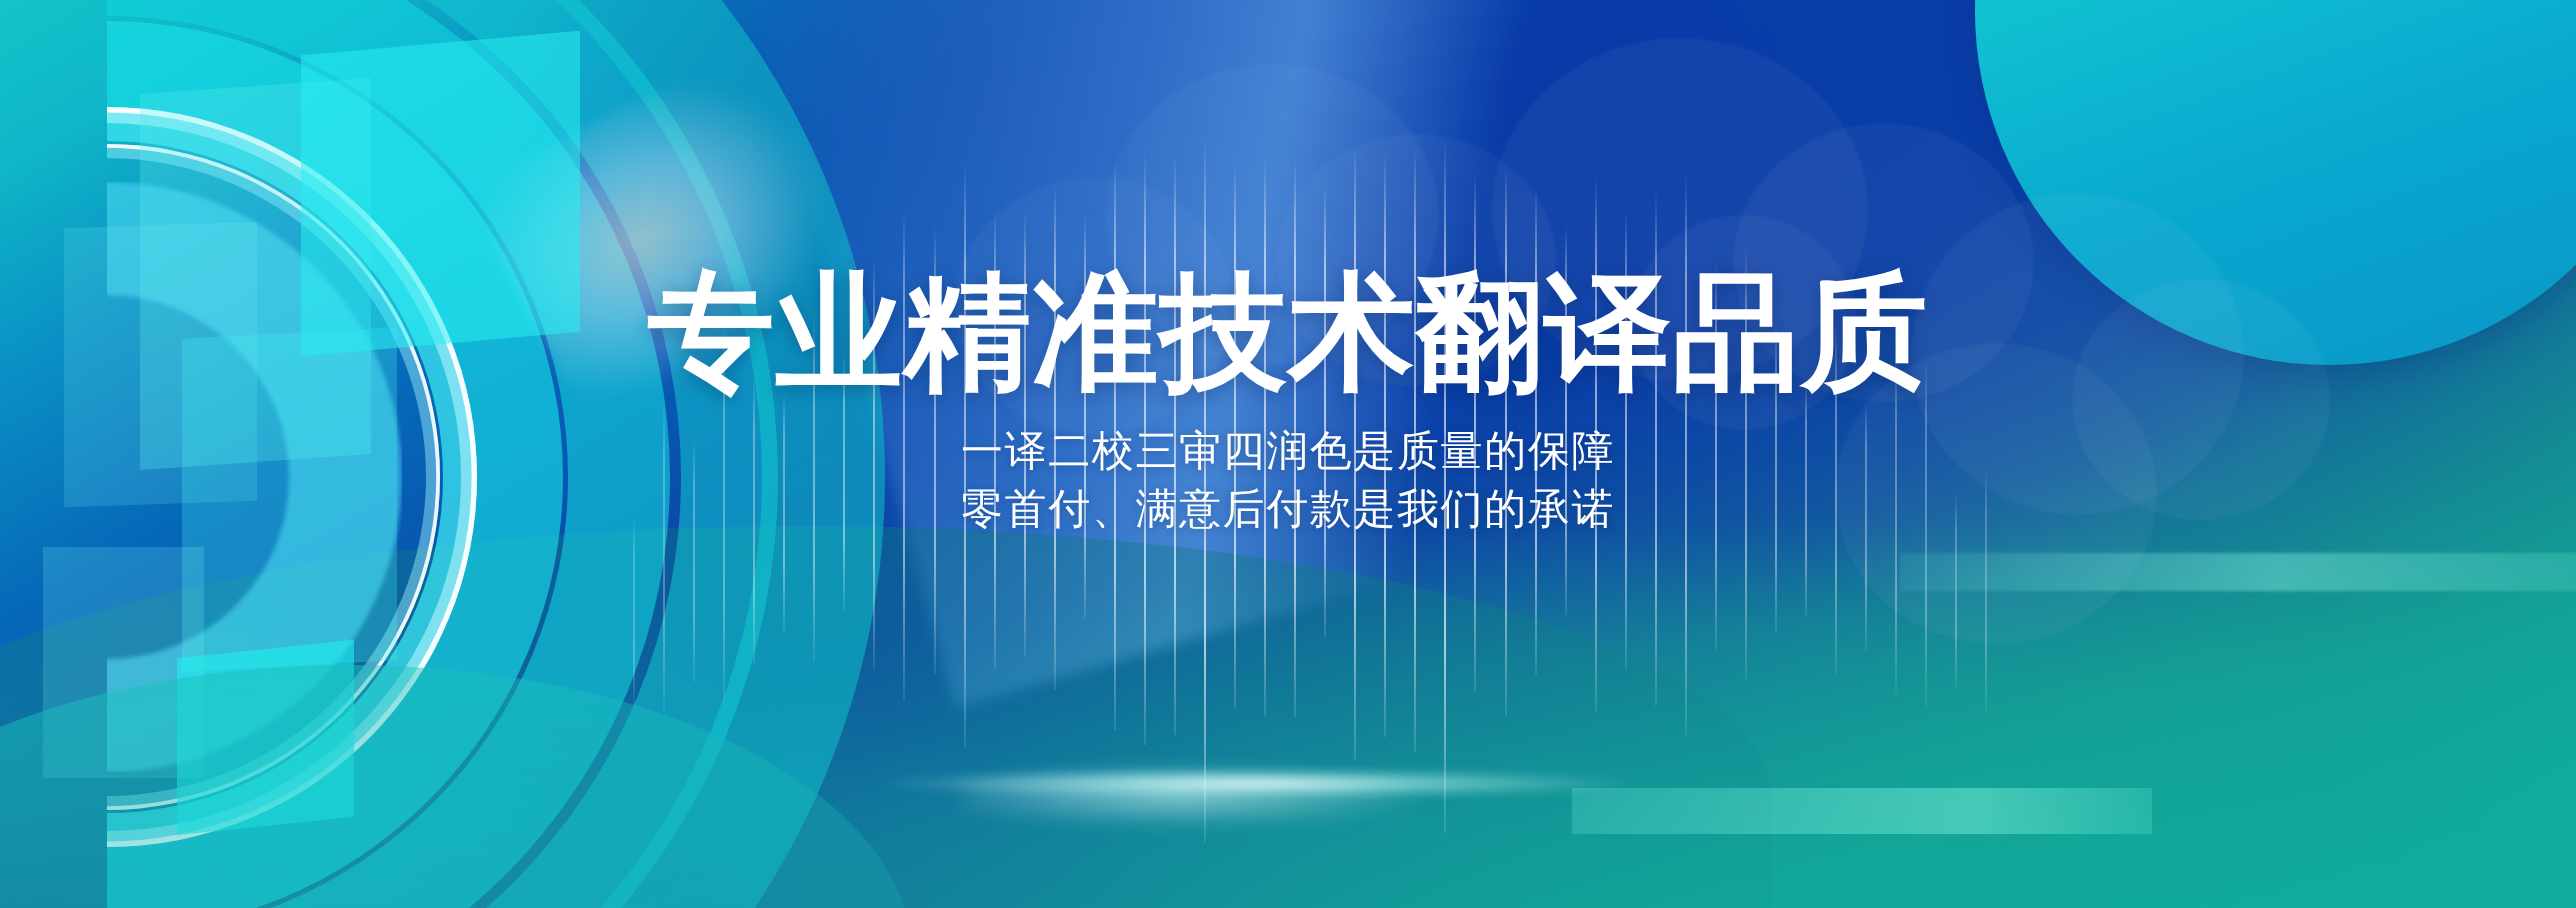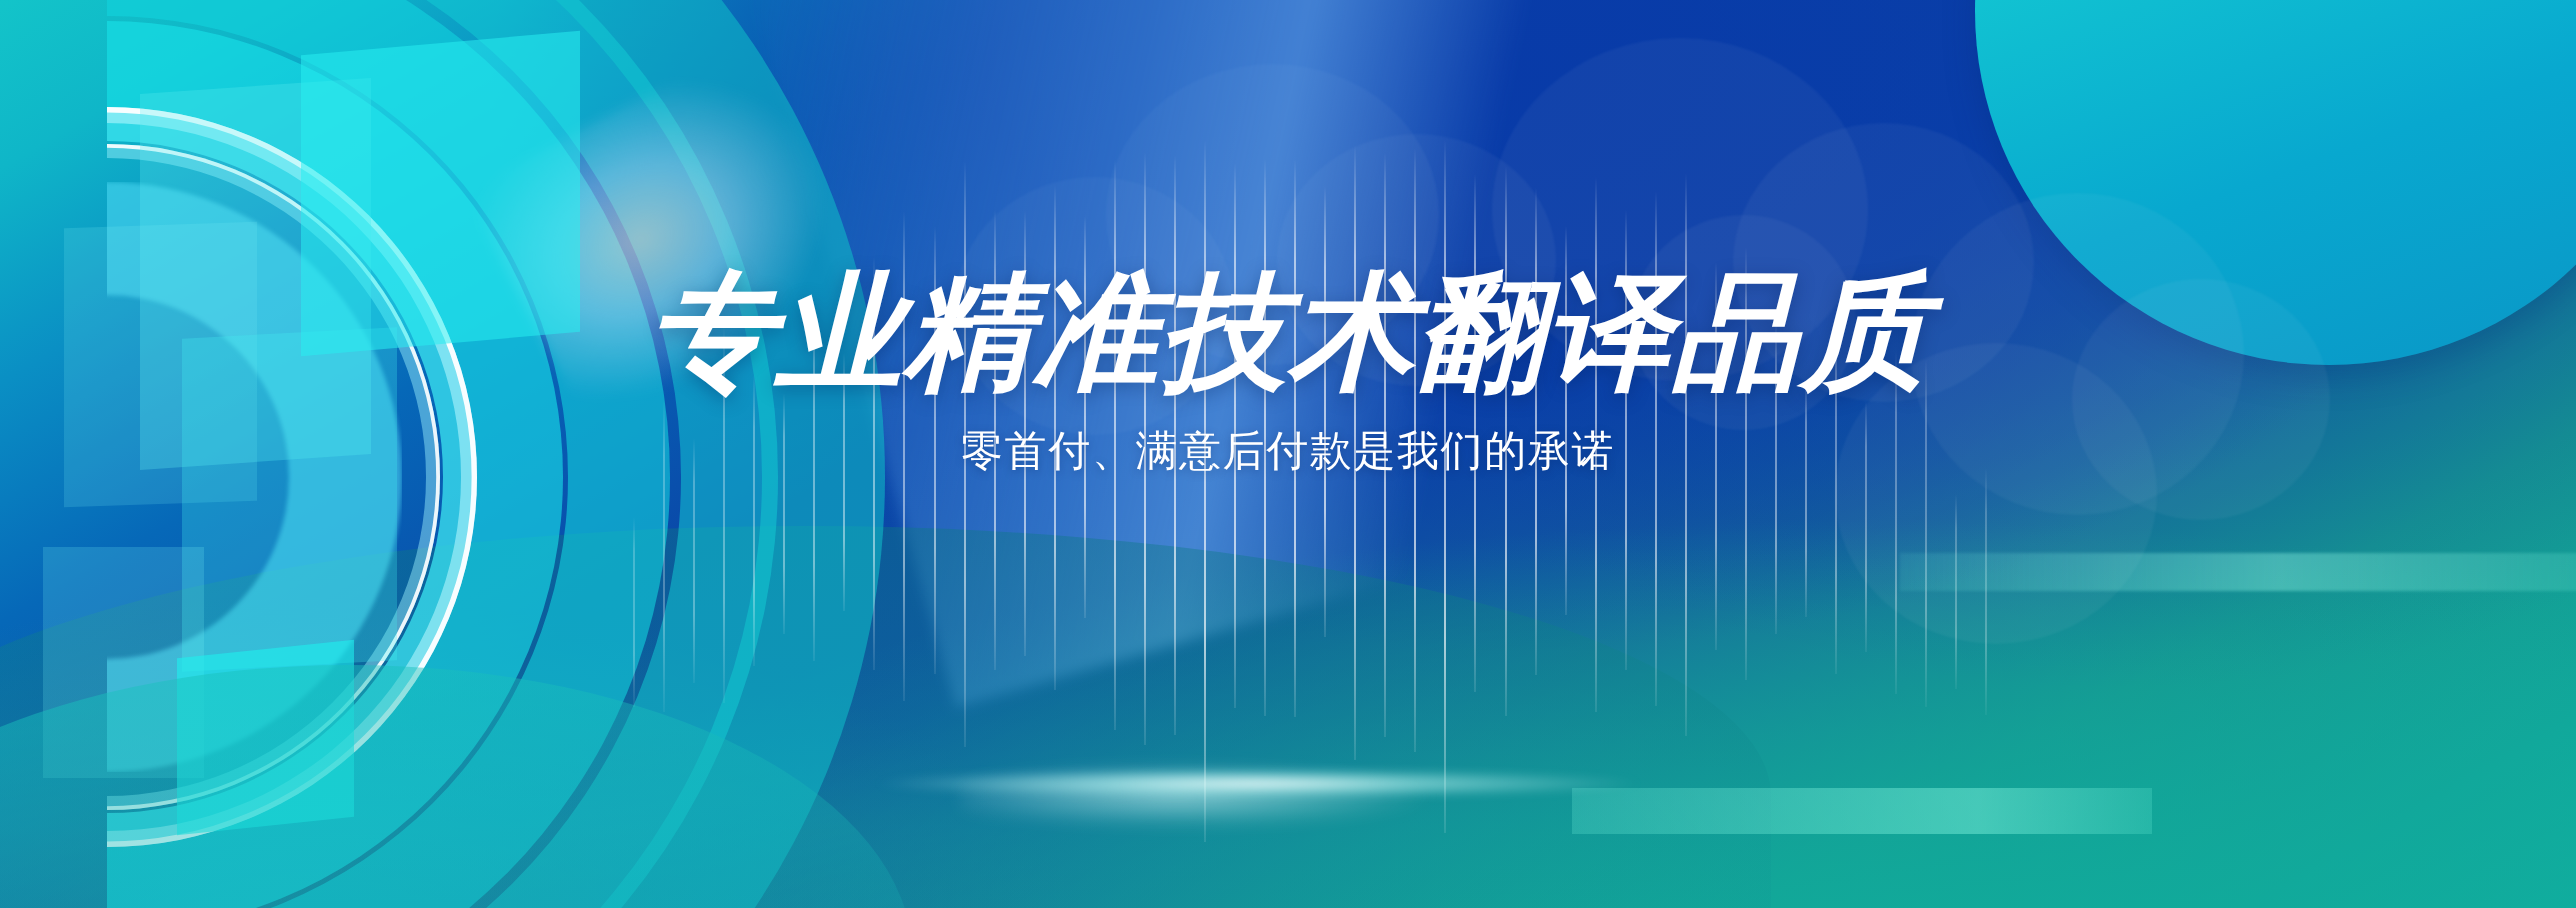--- a/index.html
+++ b/index.html
@@ -200,21 +200,20 @@
   }
   .headline{
     margin-top:25px;
     font-size:127px;
     font-weight:700;
     color:#ffffff;
     letter-spacing:1.1px;
     line-height:1.02;
     text-shadow:0 4.3px 18px rgba(3,32,90,.35);
     white-space:nowrap;
-    font-style:italic;
   }
   .taglines{
     margin-top:29px;
     display:flex;flex-direction:column;gap:9.7px;
   }
   .tagline{
     font-size:42px;
     font-weight:400;
     color:#ffffff;
     letter-spacing:1.6px;
@@ -317,18 +316,19 @@
     </div>
 
   <div class="slab2"></div>
   <div class="slab"></div>
   <div class="streak2"></div>
   <div class="streak"></div>
 
   <div class="content">
     <div class="headline">专业精准技术翻译品质</div>
     <div class="taglines">
+      <div class="tagline">一译二校三审四润色是质量的保障</div>
       <div class="tagline">零首付、满意后付款是我们的承诺</div>
     </div>
   </div>
 
 </div>
 
 
 </body></html>

